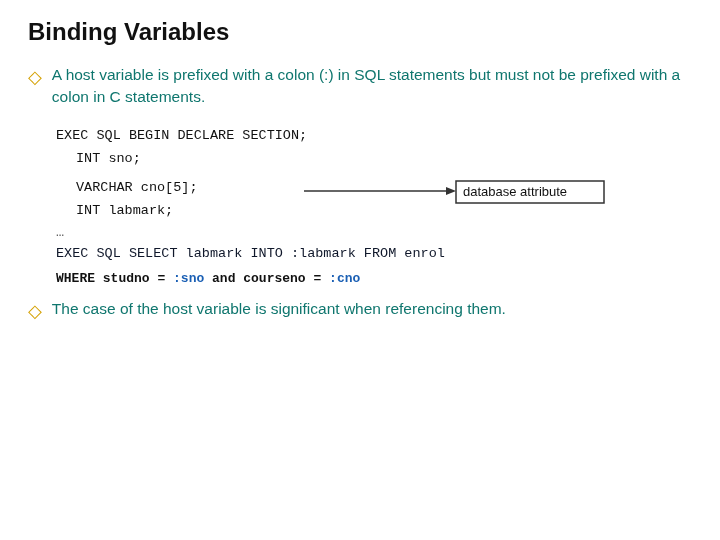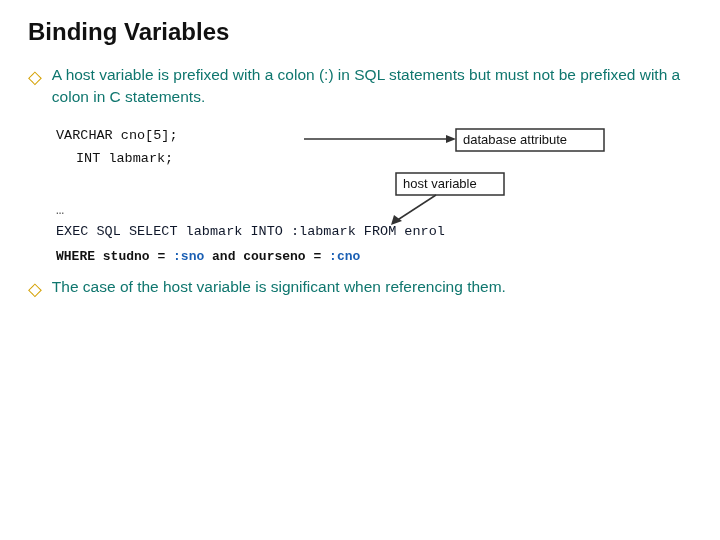--- a/index.html
+++ b/index.html
@@ -105,45 +105,39 @@
 <h1>Binding Variables</h1>
 
 <div class="bullet-section">
   <div class="bullet-row">
     <span class="diamond">◇</span>
     <span class="bullet-text">A host variable is prefixed with a colon (:) in SQL statements but must not be prefixed with a colon in C statements.</span>
   </div>
 </div>
 
 <div class="code-region" style="position:relative;">
+  <div class="code-block">
+    <div>EXEC SQL BEGIN DECLARE SECTION;</div>
+    <div class="indent1">INT sno;</div>
+  </div>
 
   <div style="position:relative; margin-left:28px; margin-bottom:0;">
     <svg style="position:absolute; left:0; top:0; width:700px; height:100px; pointer-events:none; overflow:visible;" viewBox="0 0 700 100">
 
       <line x1="248" y1="14" x2="390" y2="14" stroke="#333" stroke-width="1.5"></line>
       <polygon points="390,10 400,14 390,18" fill="#333"></polygon>
 
       <rect x="400" y="4" width="148" height="22" fill="white" stroke="#333" stroke-width="1.5"></rect>
       <text x="407" y="19" font-family="Arial" font-size="13" fill="#111">database attribute</text>
     </svg>
-    <div style="font-family:'Courier New',Courier,monospace;font-size:13.5px;color:#111;line-height:1.7;">VARCHAR cno[5];</div>
+    <div style="font-family:'Courier New',Courier,monospace;font-size:13.5px;color:#111;line-height:1.7;margin-left:20px;">VARCHAR cno[5];</div>
     <div style="font-family:'Courier New',Courier,monospace;font-size:13.5px;color:#111;line-height:1.7;margin-left:20px;">INT labmark;</div>
   </div>
 
 
-  <div style="position:relative; margin-left:28px; height:30px;">
-    <svg style="position:absolute; left:0; top:0; width:700px; height:40px; pointer-events:none; overflow:visible;" viewBox="0 0 700 40">
-
-      <rect x="340" y="2" width="108" height="22" fill="white" stroke="#333" stroke-width="1.5"></rect>
-      <text x="347" y="17" font-family="Arial" font-size="13" fill="#111">host variable</text>
-
-      <line x1="380" y1="24" x2="340" y2="50" stroke="#333" stroke-width="1.5"></line>
-      <polygon points="335,54 338,44 346,50" fill="#333"></polygon>
-    </svg>
-  </div>
 </div>
 
 <div class="ellipsis-line">…</div>
 <div class="select-line">EXEC SQL SELECT labmark INTO :labmark FROM enrol</div>
 
 <div class="where-line">
   <span>WHERE studno = </span><span class="highlight-blue">:sno</span><span> and </span><span>courseno = </span><span class="highlight-blue">:cno</span>
 </div>
 
 <div class="last-bullet">

